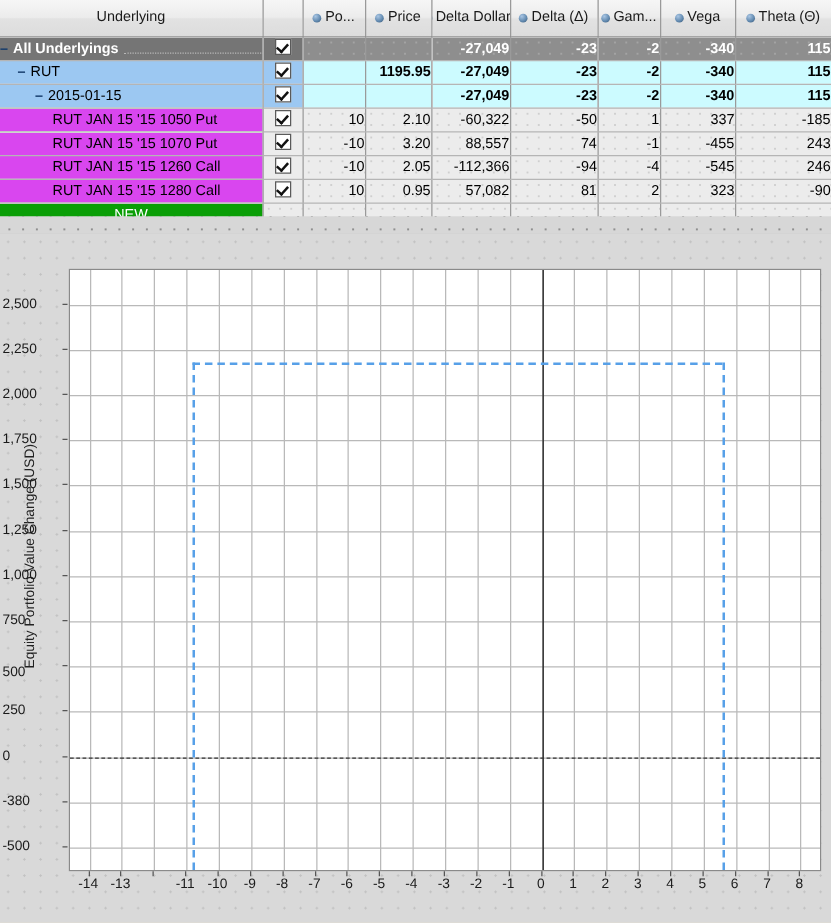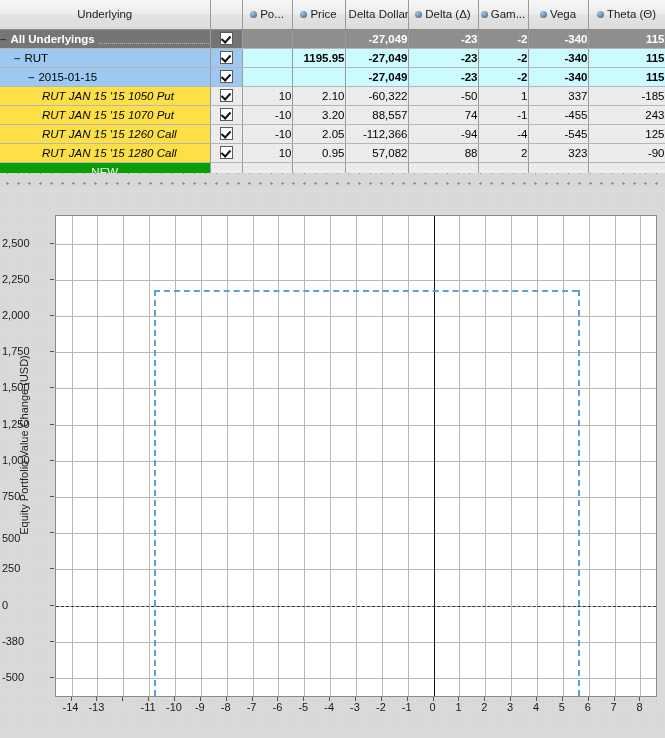--- a/index.html
+++ b/index.html
@@ -48,21 +48,21 @@
     background-size: 9px 9px;
   }
   .row-all td { background:#757575; color:#ffffff; font-weight:bold; }
   .row-all td.dot-bg {
     background-color:#8e8e8e;
     background-image: radial-gradient(#a4a4a4 0.6px, transparent 0.7px);
     background-size: 9px 9px;
   }
   .row-blue td { background:#9cc8f2; }
   .row-blue td.val { background:#ccfbff; font-weight:bold; }
-  .row-cyan td.name { background:#fde047;font-style:italic; }
+  .row-cyan td.name { background:#d946ef; }
   .row-new td.name { background:#0a9e06; color:#ffffff; text-align:center; }
 
   td.name { padding-left:4px; text-align:left; }
   td.val  { text-align:right; padding-right:4px; }
   td.chk  { text-align:center; }
 
   .leaddots {
     display:inline-block; vertical-align:middle;
     border-bottom:1px dotted #b8b8b8; height:9px; margin-left:4px;
   }
@@ -272,29 +272,29 @@
           </tr>
           <tr class="row-cyan">
             <td class="name"><span style="display: inline-block; width: 42px;"></span><span>RUT JAN 15 '15 1260 Call</span></td>
             <td class="chk"><span class="cb"></span></td>
             <td class="val dot-bg"><span>-10</span></td>
             <td class="val dot-bg"><span>2.05</span></td>
             <td class="val dot-bg"><span>-112,366</span></td>
             <td class="val dot-bg"><span>-94</span></td>
             <td class="val dot-bg"><span>-4</span></td>
             <td class="val dot-bg"><span>-545</span></td>
-            <td class="val dot-bg"><span>125</span></td>
+            <td class="val dot-bg"><span>246</span></td>
           </tr>
           <tr class="row-cyan">
             <td class="name"><span style="display: inline-block; width: 42px;"></span><span>RUT JAN 15 '15 1280 Call</span></td>
             <td class="chk"><span class="cb"></span></td>
             <td class="val dot-bg"><span>10</span></td>
             <td class="val dot-bg"><span>0.95</span></td>
             <td class="val dot-bg"><span>57,082</span></td>
-            <td class="val dot-bg"><span>88</span></td>
+            <td class="val dot-bg"><span>81</span></td>
             <td class="val dot-bg"><span>2</span></td>
             <td class="val dot-bg"><span>323</span></td>
             <td class="val dot-bg"><span>-90</span></td>
           </tr>
           <tr class="row-new">
             <td class="name"><span style="display: inline-block; width: 0px;"></span><span>NEW</span></td>
             <td class="chk dot-bg"></td>
             <td class="val dot-bg"><span></span></td>
             <td class="val dot-bg"><span></span></td>
             <td class="val dot-bg"><span></span></td>

